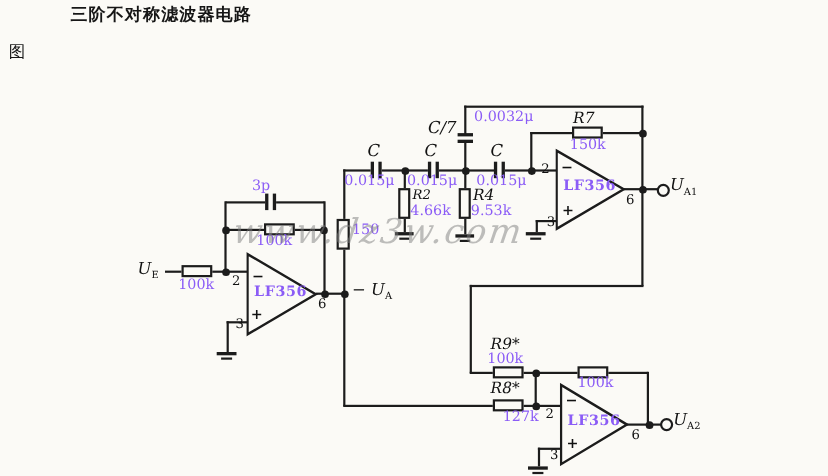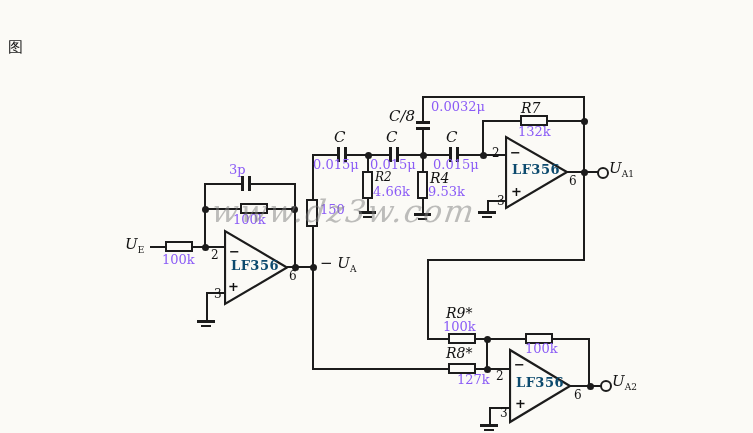--- a/index.html
+++ b/index.html
@@ -12,39 +12,40 @@
   .res{position:absolute;border:2px solid #1c1c1c;background:#fbfaf6;box-sizing:border-box;}
   .plv{position:absolute;width:3px;height:15px;background:#1c1c1c;}
   .plh{position:absolute;width:14px;height:3px;background:#1c1c1c;}
   .dot{position:absolute;width:7px;height:7px;border-radius:50%;background:#1c1c1c;}
   .term{position:absolute;width:8px;height:8px;border:2px solid #1c1c1c;border-radius:50%;background:#fbfaf6;box-sizing:content-box;}
   .gnd{position:absolute;background:#1c1c1c;}
   .lbl{position:absolute;font:13px "DejaVu Serif","Liberation Serif",serif;color:#8b5cf6;white-space:nowrap;line-height:1.1;}
   .sym{position:absolute;font:italic 15px "DejaVu Serif","Liberation Serif",serif;color:#111;white-space:nowrap;line-height:1.1;}
   .sym sub,.csym sub{font-size:9px;font-style:normal;}
   .pin{position:absolute;font:12px "DejaVu Serif","Liberation Serif",serif;color:#111;line-height:1;}
-  .chip{position:absolute;font:600 13px "DejaVu Serif","Liberation Serif",serif;color:#0c4a6e;letter-spacing:.5px;line-height:1;}
+  .chip{position:absolute;font:600 13px "DejaVu Serif","Liberation Serif",serif;color:#8b5cf6;letter-spacing:.5px;line-height:1;}
   .sign{position:absolute;font:600 13px "DejaVu Serif","Liberation Serif",serif;color:#111;line-height:1;}
   .opamp{position:absolute;}
   #title{position:absolute;left:64px;top:3px;font-weight:bold;font-size:15.5px;letter-spacing:1px;}
   #cap-fig{position:absolute;left:8px;top:38px;font-size:15px;}
   #cap-main{position:absolute;left:110px;top:38px;font-size:15px;letter-spacing:2px;white-space:nowrap;}
   .csym{font:italic 15px "DejaVu Serif","Liberation Serif",serif;letter-spacing:0;}
   #watermark{
     position:absolute;left:212px;top:193px;
     font:italic 31px "DejaVu Serif","Liberation Serif",serif;
     color:rgba(125,125,125,.5);letter-spacing:2px;transform:skewX(-8deg);
     z-index:30;pointer-events:none;
   }
 </style>
 </head>
 <body>
 
 <div id="canvas">
 
+  <div id="title">三阶不对称滤波器电路</div>
   <div id="cap-fig">图</div>
 
   <div id="watermark">www.dz3w.com</div>
 
   <i class="w" style="left:150px;top:246px;width:76px;height:2px"></i>
   <i class="w" style="left:204px;top:183px;width:2px;height:65px"></i>
   <i class="w" style="left:205px;top:183px;width:36px;height:2px"></i>
   <i class="w" style="left:251px;top:183px;width:44px;height:2px"></i>
   <i class="w" style="left:205px;top:208px;width:91px;height:2px"></i>
   <i class="w" style="left:294px;top:183px;width:2px;height:86px"></i>
@@ -171,29 +172,29 @@
   <span class="lbl" style="left:233px;top:213px">100k</span>
   <span class="sym" style="left:320px;top:255px"><span>−</span>&nbsp;<span>U</span><sub>A</sub></span>
   <span class="lbl" style="left:320px;top:203px">150</span>
 
   <span class="sym" style="left:334px;top:129px">C</span>
   <span class="lbl" style="left:313px;top:158px">0.015μ</span>
   <span class="sym" style="left:386px;top:129px">C</span>
   <span class="lbl" style="left:370px;top:158px">0.015μ</span>
   <span class="sym" style="left:446px;top:129px">C</span>
   <span class="lbl" style="left:433px;top:158px">0.015μ</span>
-  <span class="sym" style="left:389px;top:108px">C/8</span>
+  <span class="sym" style="left:389px;top:108px">C/7</span>
   <span class="lbl" style="left:431px;top:100px">0.0032μ</span>
 
   <span class="sym" style="left:375px;top:171px;font-size:12px">R2</span>
   <span class="lbl" style="left:373px;top:185px">4.66k</span>
   <span class="sym" style="left:430px;top:171px;font-size:14px">R4</span>
   <span class="lbl" style="left:428px;top:185px">9.53k</span>
   <span class="sym" style="left:521px;top:101px;font-size:14px">R7</span>
-  <span class="lbl" style="left:518px;top:125px">132k</span>
+  <span class="lbl" style="left:518px;top:125px">150k</span>
 
   <span class="sym" style="left:446px;top:306px;font-size:14px">R9*</span>
   <span class="lbl" style="left:443px;top:320px">100k</span>
   <span class="sym" style="left:446px;top:346px;font-size:14px">R8*</span>
   <span class="lbl" style="left:457px;top:373px">127k</span>
   <span class="lbl" style="left:525px;top:342px">100k</span>
 
   <span class="term" style="left:597px;top:167px"></span>
   <span class="sym" style="left:609px;top:160px"><span>U</span><sub>A1</sub></span>
   <span class="term" style="left:600px;top:380px"></span>

